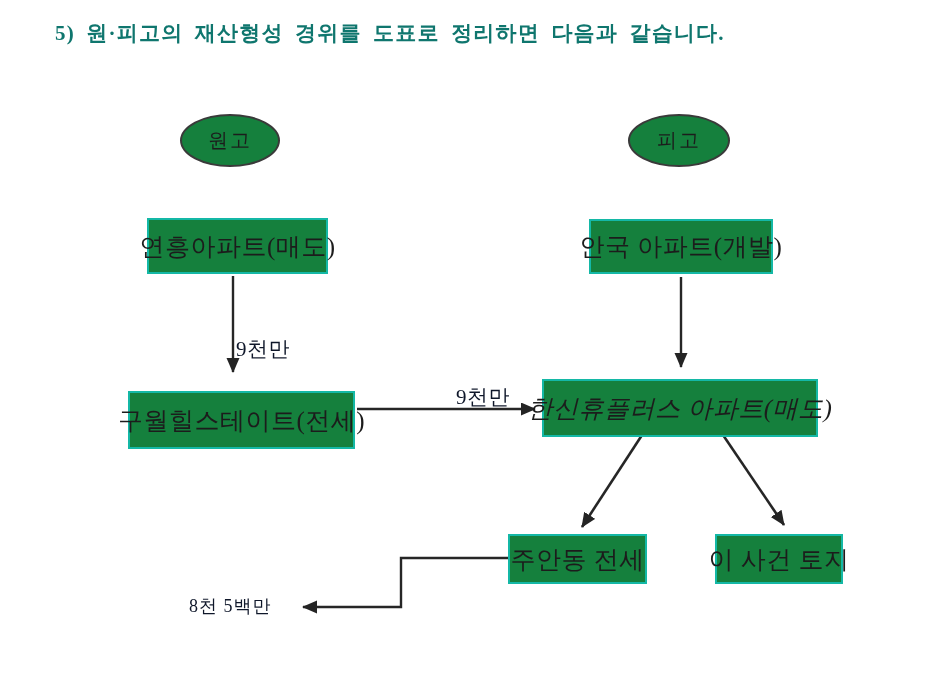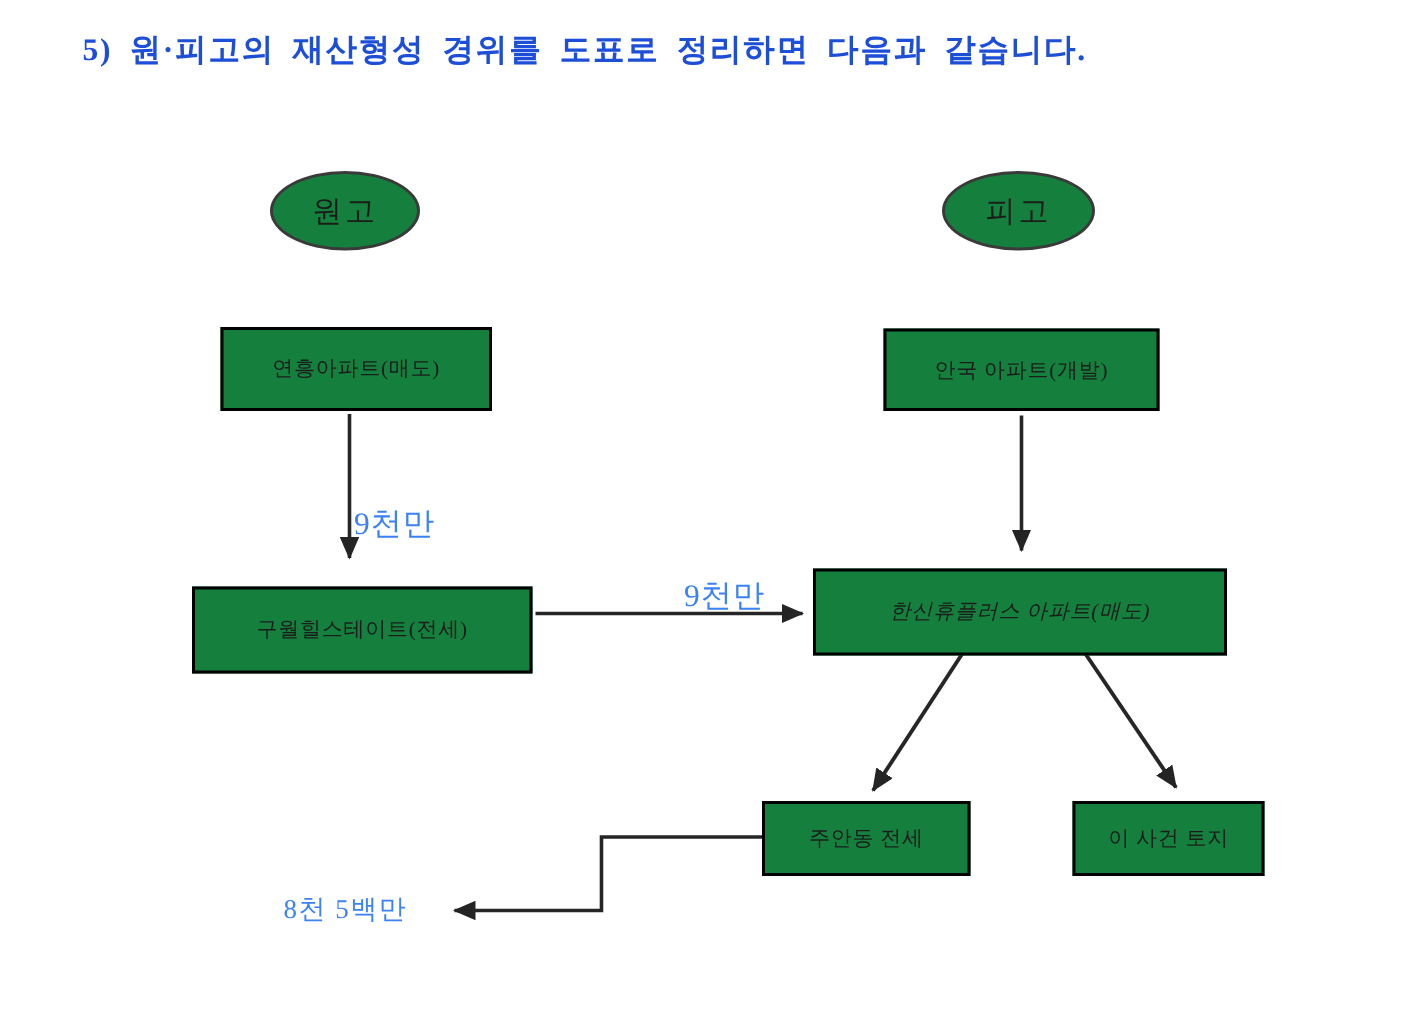--- a/index.html
+++ b/index.html
@@ -14,21 +14,21 @@
   }
   .doc-title {
     position: absolute;
     left: 55px;
     top: 19px;
     font-size: 21px;
     font-weight: 600;
     letter-spacing: 1.2px;
     word-spacing: 5px;
     white-space: nowrap;
-    color: #1d4ed8;
+    color: #0f766e;
   }
   .edge-layer {
     position: absolute;
     left: 0;
     top: 0;
     width: 936px;
     height: 678px;
   }
   .node {
     position: absolute;
@@ -39,38 +39,38 @@
     background: #15803d;
     white-space: nowrap;
   }
   .ellipse {
     border: 2px solid #3a3a3a;
     border-radius: 50%;
     font-size: 20px;
     letter-spacing: 2px;
   }
   .box {
-    border: 2px solid #000000;
-    font-size: 14px;
+    border: 2px solid #14b8a6;
+    font-size: 25px;
     letter-spacing: 0.5px;
   }
   .actor-plaintiff   { left: 180px; top: 114px; width: 100px; height: 53px; }
   .actor-defendant   { left: 628px; top: 114px; width: 102px; height: 53px; }
   .box-yeonheung     { left: 147px; top: 218px; width: 181px; height: 56px; }
   .box-anguk         { left: 589px; top: 219px; width: 184px; height: 55px; }
   .box-guwol         { left: 128px; top: 391px; width: 227px; height: 58px; }
   .box-hanshin       { left: 542px; top: 379px; width: 276px; height: 58px; font-style: italic; }
   .box-juan          { left: 508px; top: 534px; width: 139px; height: 50px; }
   .box-land          { left: 715px; top: 534px; width: 128px; height: 50px; }
   .edge-label {
     position: absolute;
     font-size: 21px;
     letter-spacing: 0.5px;
     white-space: nowrap;
-    color: #3b82f6;
+    color: #0f172a;
   }
   .edge-label-1 { left: 236px; top: 335px; }
   .edge-label-2 { left: 456px; top: 383px; }
   .edge-label-3 { left: 189px; top: 594px; font-size: 18px; letter-spacing: 1px; }
 </style>
 </head>
 <body>
 
 <div class="page">
 

